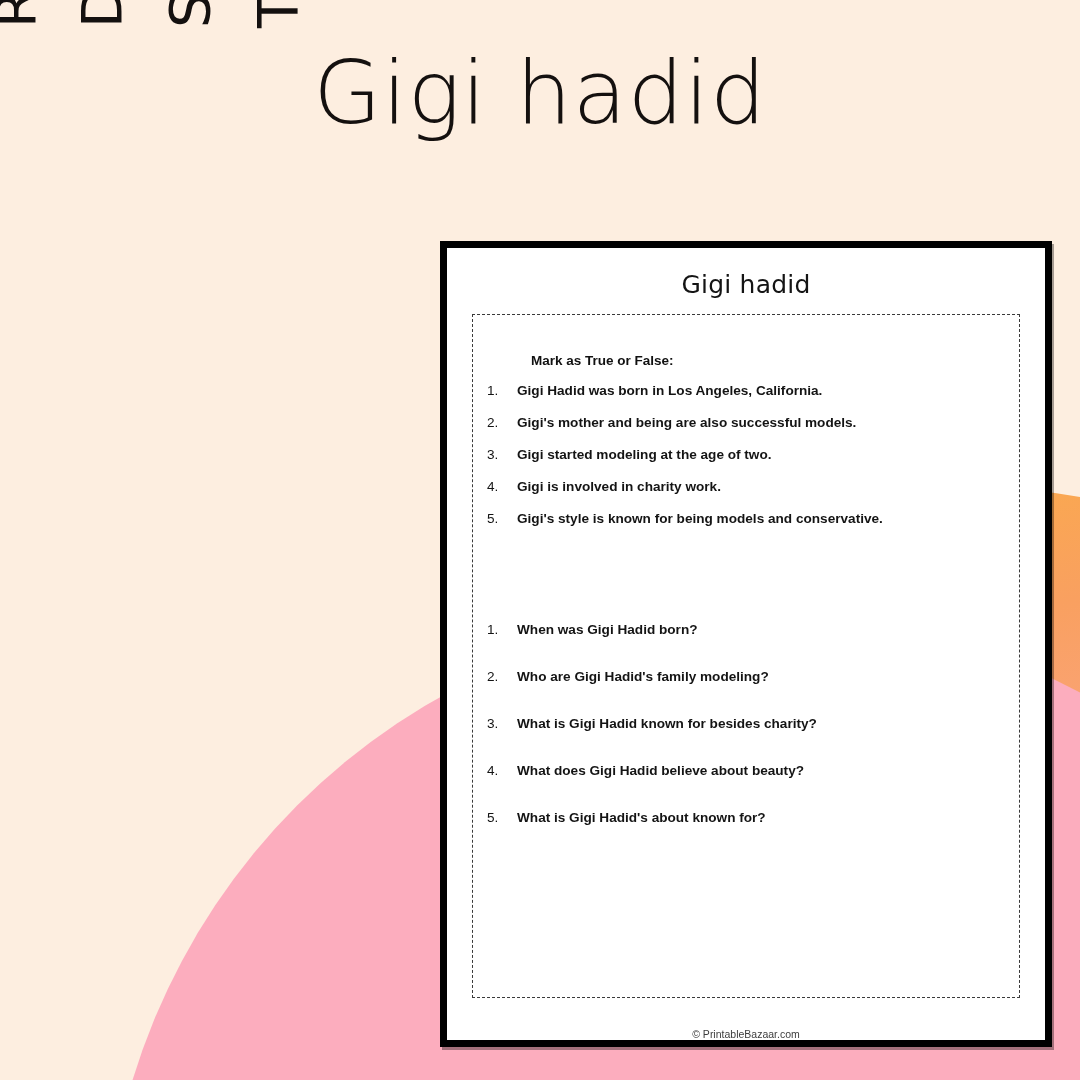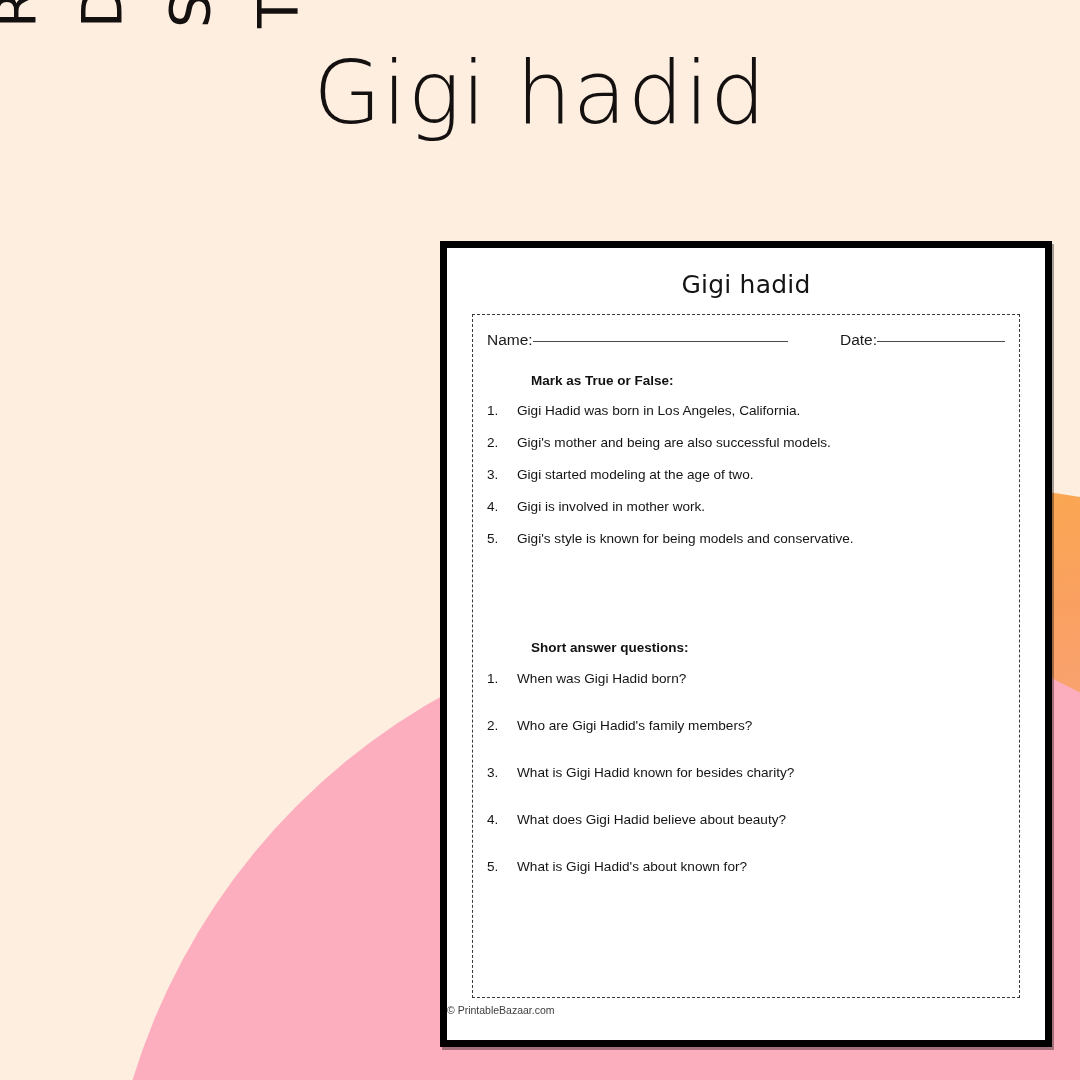--- a/index.html
+++ b/index.html
@@ -161,31 +161,31 @@
     line-height: 1.4;
     font-family: "Liberation Sans", sans-serif;
   }
   ol.qlist.tf li { margin-top: 13px; }
   ol.qlist.sa li { margin-top: 28px; }
   ol.qlist.sa li:first-child { margin-top: 14px; }
   .qnum {
     flex: 0 0 30px;
     font-size: 13.6px;
   }
-  .qtext { flex: 1 1 auto; }
+  .qtext { flex: 1 1 auto; font-weight: bold; }
 
   .tf-block { margin-top: 2px; }
   .sa-block { margin-top: 92px; }
 
   .footer-credit {
     position: absolute;
     left: 0;
     right: 0;
-    bottom: 24px;
-    text-align: left;
+    bottom: 0;
+    text-align: center;
     font-size: 10.5px;
     color: #3d3d3d;
     font-family: "Liberation Sans", sans-serif;
   }
 </style>
 </head>
 <body>
 
 <div id="canvas">
 
@@ -201,64 +201,56 @@
     <div class="vlabel l3">True \ False</div>
   </div>
 
   <div class="sheet">
     <div class="sheet-inner">
 
       <div class="sheet-title">Gigi hadid</div>
 
       <div class="dashed-box">
 
-        <div class="namedate">
-          <span class="nm">Name:</span>
-          <span class="rule rule-name"></span>
-          <span class="push"></span>
-          <span class="nm">Date:</span>
-          <span class="rule rule-date"></span>
-        </div>
 
         <div class="tf-block">
           <div class="section-head">Mark as True or False:</div>
           <ol class="qlist tf">
             <li>
               <span class="qnum">1.</span>
               <span class="qtext">Gigi Hadid was born in Los Angeles, California.</span>
             </li>
             <li>
               <span class="qnum">2.</span>
               <span class="qtext">Gigi's mother and being are also successful models.</span>
             </li>
             <li>
               <span class="qnum">3.</span>
               <span class="qtext">Gigi started modeling at the age of two.</span>
             </li>
             <li>
               <span class="qnum">4.</span>
-              <span class="qtext">Gigi is involved in mother work.</span>
+              <span class="qtext">Gigi is involved in charity work.</span>
             </li>
             <li>
               <span class="qnum">5.</span>
               <span class="qtext">Gigi's style is known for being models and conservative.</span>
             </li>
           </ol>
         </div>
 
         <div class="sa-block">
-          <div class="section-head">Short answer questions:</div>
           <ol class="qlist sa">
             <li>
               <span class="qnum">1.</span>
               <span class="qtext">When was Gigi Hadid born?</span>
             </li>
             <li>
               <span class="qnum">2.</span>
-              <span class="qtext">Who are Gigi Hadid's family members?</span>
+              <span class="qtext">Who are Gigi Hadid's family modeling?</span>
             </li>
             <li>
               <span class="qnum">3.</span>
               <span class="qtext">What is Gigi Hadid known for besides charity?</span>
             </li>
             <li>
               <span class="qnum">4.</span>
               <span class="qtext">What does Gigi Hadid believe about beauty?</span>
             </li>
             <li>

